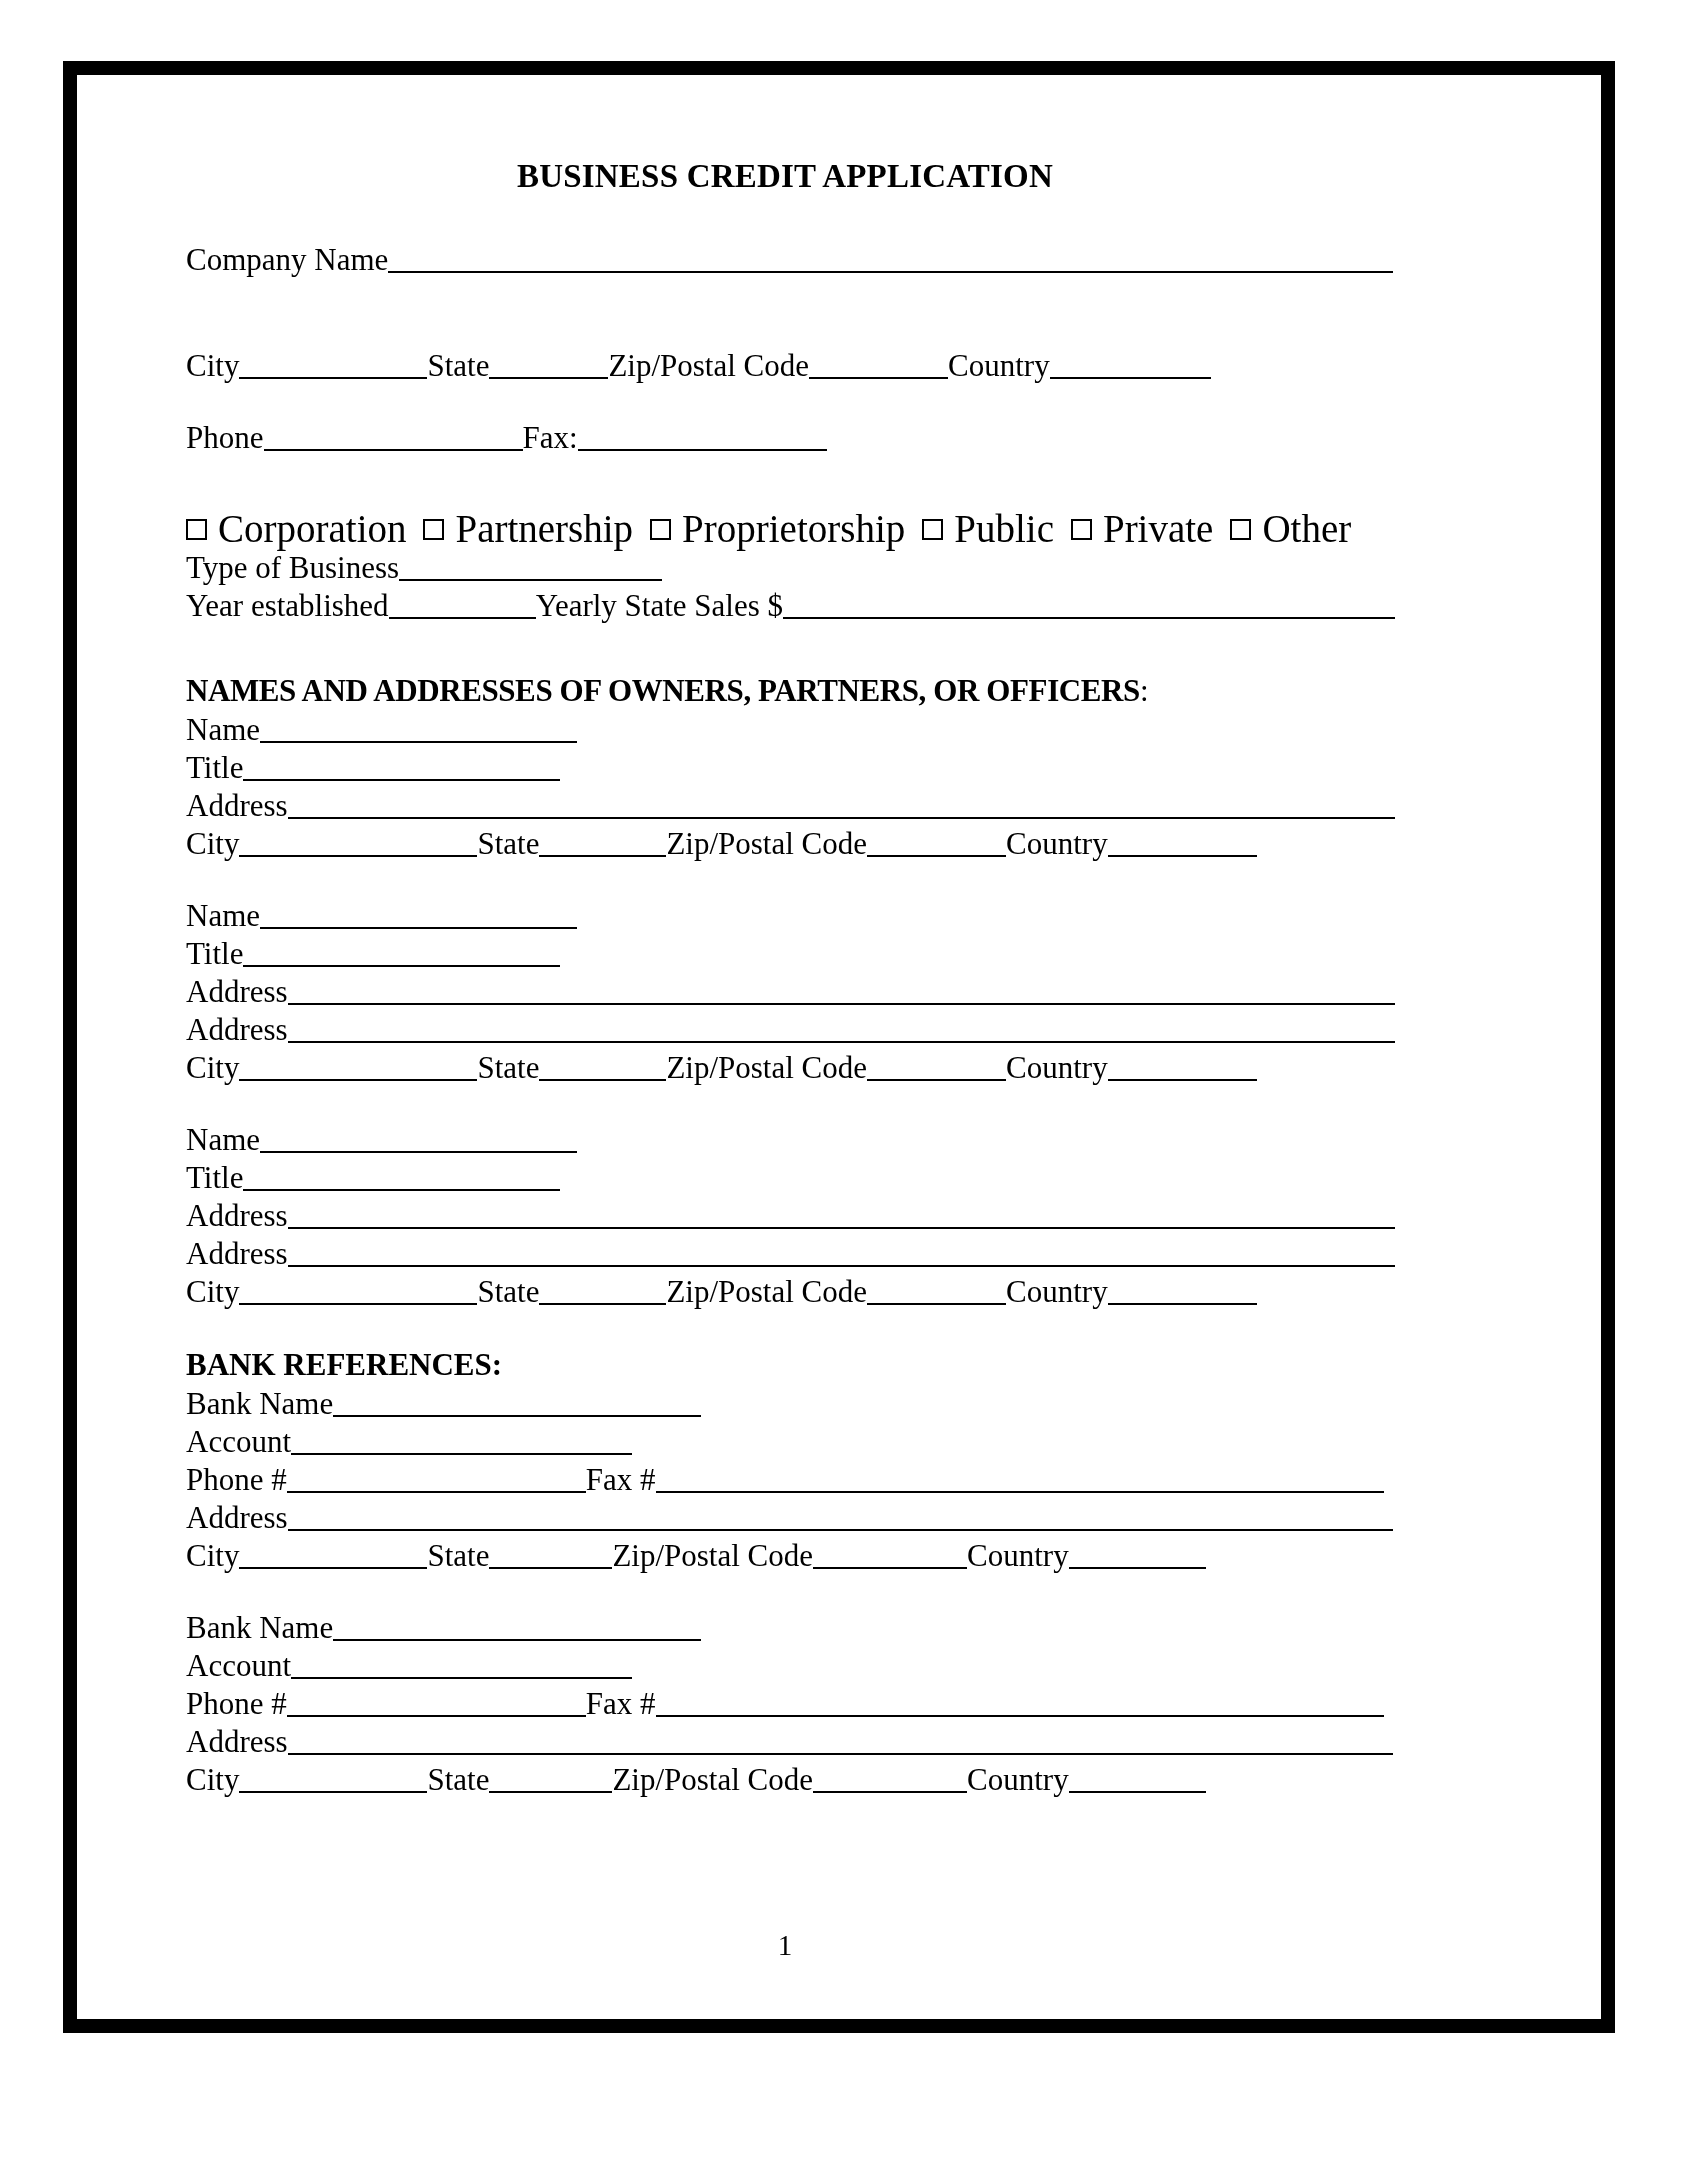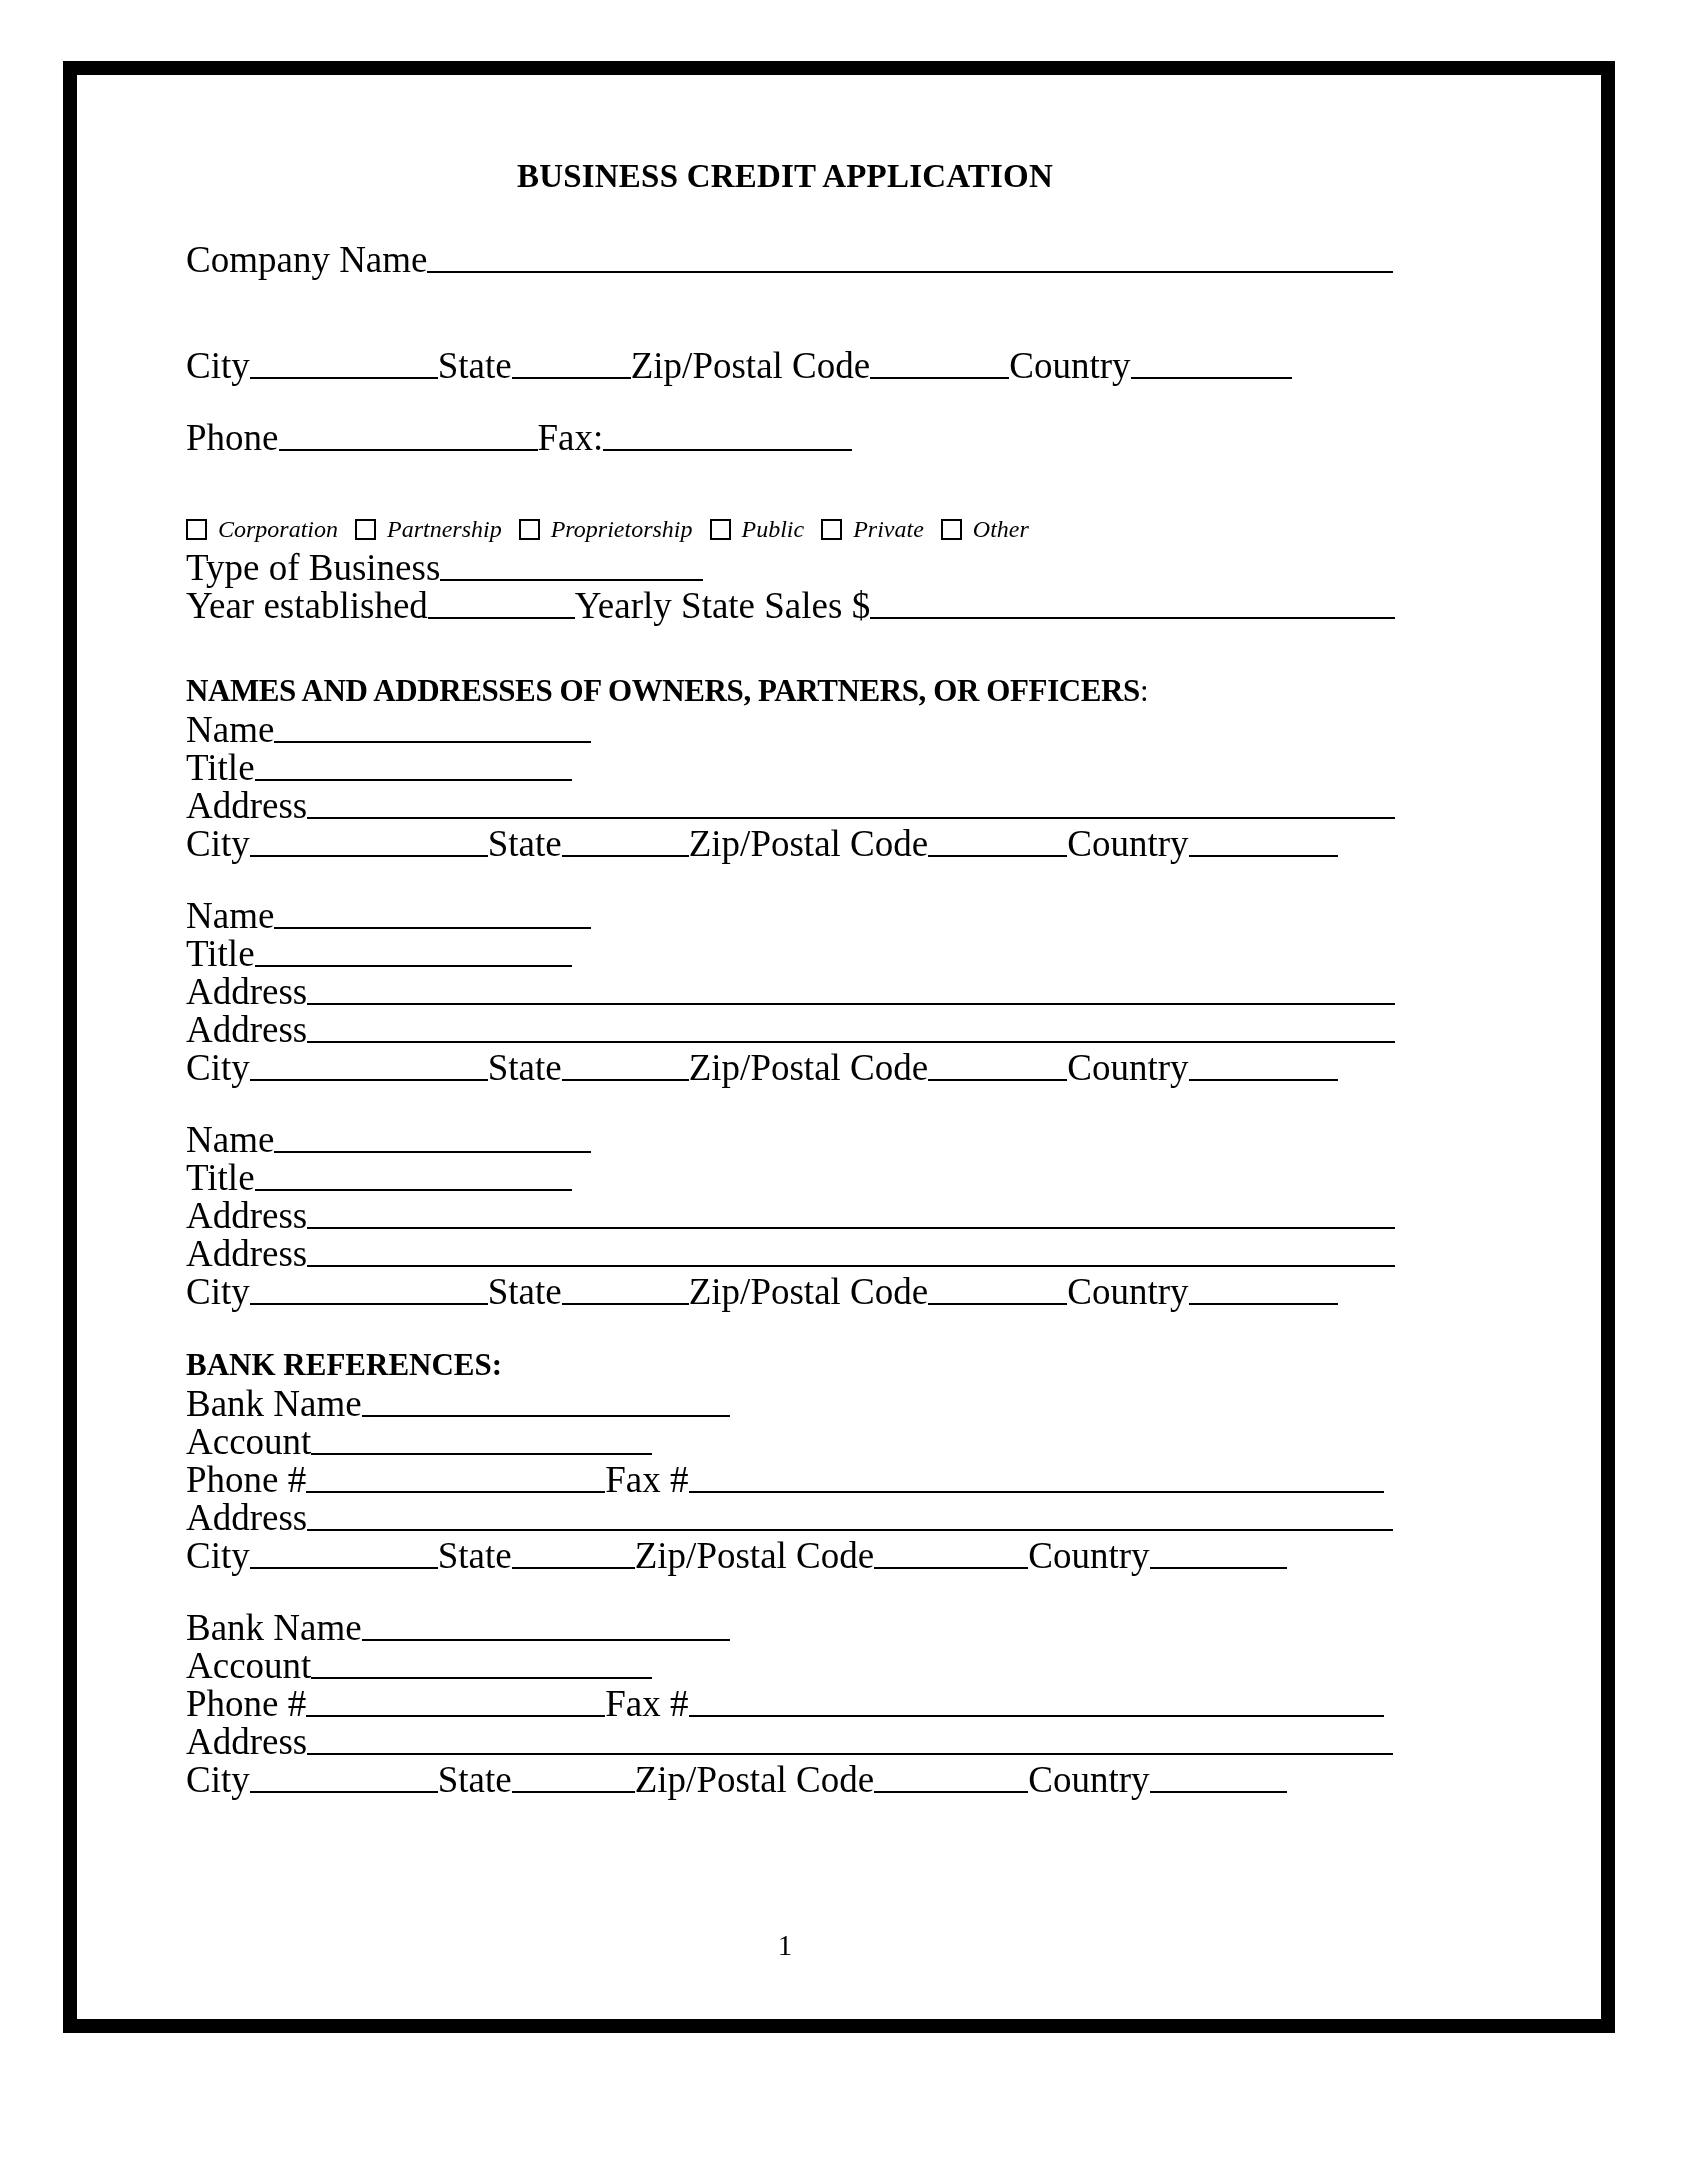--- a/index.html
+++ b/index.html
@@ -39,21 +39,21 @@
     font-weight: bold;
     font-size: 33px;
     letter-spacing: 0.2px;
     margin: 4px 0 0 0;
     padding-right: 158px;
     white-space: nowrap;
   }
 
   
   .row {
-    font-size: 37px;
+    font-size: 31px;
     line-height: 38px;
     white-space: nowrap;
     display: flex;
     align-items: baseline;
   }
   .lbl { flex: 0 0 auto; }
 
   
   .rule {
     flex: 0 0 auto;
@@ -70,26 +70,25 @@
 
   .sec-head {
     font-size: 31px;
     font-weight: bold;
     line-height: 40px;
     white-space: nowrap;
   }
   .tight { letter-spacing: -0.4px; }
 
   .cbrow {
-    font-size: 24px;
+    font-size: 39px;
     line-height: 40px;
     white-space: nowrap;
     display: flex;
     align-items: center;
-    font-style: italic;
   }
   .cbox {
     display: inline-block;
     width: 21px;
     height: 21px;
     border: 2.5px solid #000;
     box-sizing: border-box;
     margin-right: 11px;
     flex: 0 0 auto;
   }

